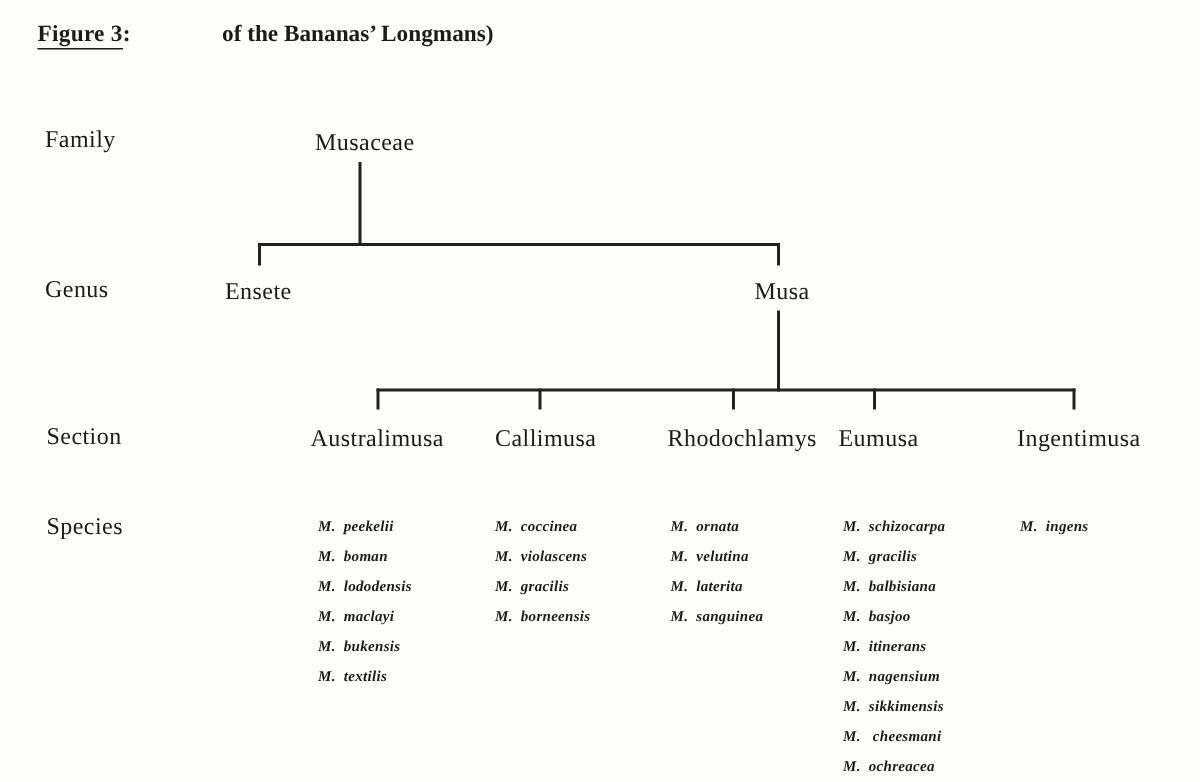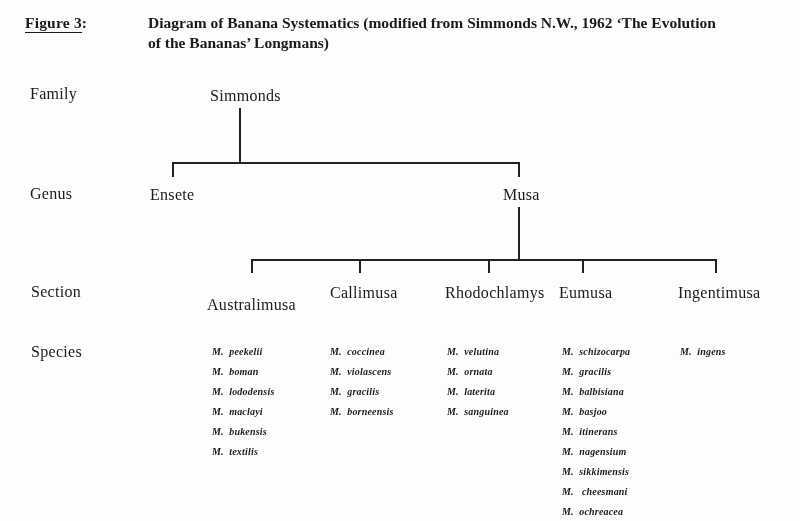--- a/index.html
+++ b/index.html
@@ -57,21 +57,20 @@
   }
 </style>
 </head>
 <body>
 
 <div class="abs" style="left:25px; top:14px;">
   <span class="fig-label">Figure 3</span><span class="fig-colon">:</span>
 </div>
 
 <div class="abs" style="left:148px; top:13px;">
-  <span class="caption-line">Diagram of Banana Systematics (modified from Simmonds N.W., 1962 ‘The Evolution</span>
   <span class="caption-line">of the Bananas’ Longmans)</span>
 </div>
 
 <div class="abs rank-label" style="left:30px; top:85px;">Family</div>
 <div class="abs rank-label" style="left:30px; top:185px;">Genus</div>
 <div class="abs rank-label" style="left:31px; top:283px;">Section</div>
 <div class="abs rank-label" style="left:31px; top:343px;">Species</div>
 
 <div class="connector" style="left:239px; top:108px; width:2px; height:55px;"></div>
 
@@ -83,25 +82,25 @@
 <div class="connector" style="left:518px; top:207px; width:2px; height:54px;"></div>
 
 <div class="connector" style="left:251px; top:259px; width:466px; height:2px;"></div>
 
 <div class="connector" style="left:251px; top:259px; width:2px; height:14px;"></div>
 <div class="connector" style="left:359px; top:259px; width:2px; height:14px;"></div>
 <div class="connector" style="left:488px; top:259px; width:2px; height:14px;"></div>
 <div class="connector" style="left:582px; top:259px; width:2px; height:14px;"></div>
 <div class="connector" style="left:715px; top:259px; width:2px; height:14px;"></div>
 
-<div class="abs taxon-label" style="left:210px; top:87px;">Simmonds</div>
+<div class="abs taxon-label" style="left:210px; top:87px;">Musaceae</div>
 <div class="abs taxon-label" style="left:150px; top:186px;">Ensete</div>
 <div class="abs taxon-label" style="left:503px; top:186px;">Musa</div>
 
-<div class="abs taxon-label" style="left:207px; top:296px;">Australimusa</div>
+<div class="abs taxon-label" style="left:207px; top:284px;">Australimusa</div>
 <div class="abs taxon-label" style="left:330px; top:284px;">Callimusa</div>
 <div class="abs taxon-label" style="left:445px; top:284px;">Rhodochlamys</div>
 <div class="abs taxon-label" style="left:559px; top:284px;">Eumusa</div>
 <div class="abs taxon-label" style="left:678px; top:284px;">Ingentimusa</div>
 
 <div class="abs species-col" style="left:212px; top:342px;">
   <span class="sp">M.  peekelii</span>
   <span class="sp">M.  boman</span>
   <span class="sp">M.  lododensis</span>
   <span class="sp">M.  maclayi</span>
@@ -110,22 +109,22 @@
 </div>
 
 <div class="abs species-col" style="left:330px; top:342px;">
   <span class="sp">M.  coccinea</span>
   <span class="sp">M.  violascens</span>
   <span class="sp">M.  gracilis</span>
   <span class="sp">M.  borneensis</span>
 </div>
 
 <div class="abs species-col" style="left:447px; top:342px;">
+  <span class="sp">M.  ornata</span>
   <span class="sp">M.  velutina</span>
-  <span class="sp">M.  ornata</span>
   <span class="sp">M.  laterita</span>
   <span class="sp">M.  sanguinea</span>
 </div>
 
 <div class="abs species-col" style="left:562px; top:342px;">
   <span class="sp">M.  schizocarpa</span>
   <span class="sp">M.  gracilis</span>
   <span class="sp">M.  balbisiana</span>
   <span class="sp">M.  basjoo</span>
   <span class="sp">M.  itinerans</span>

